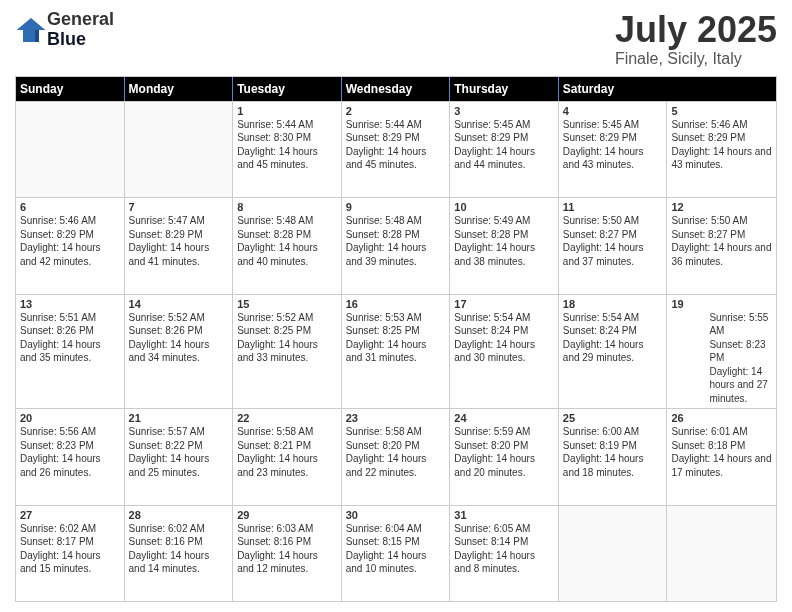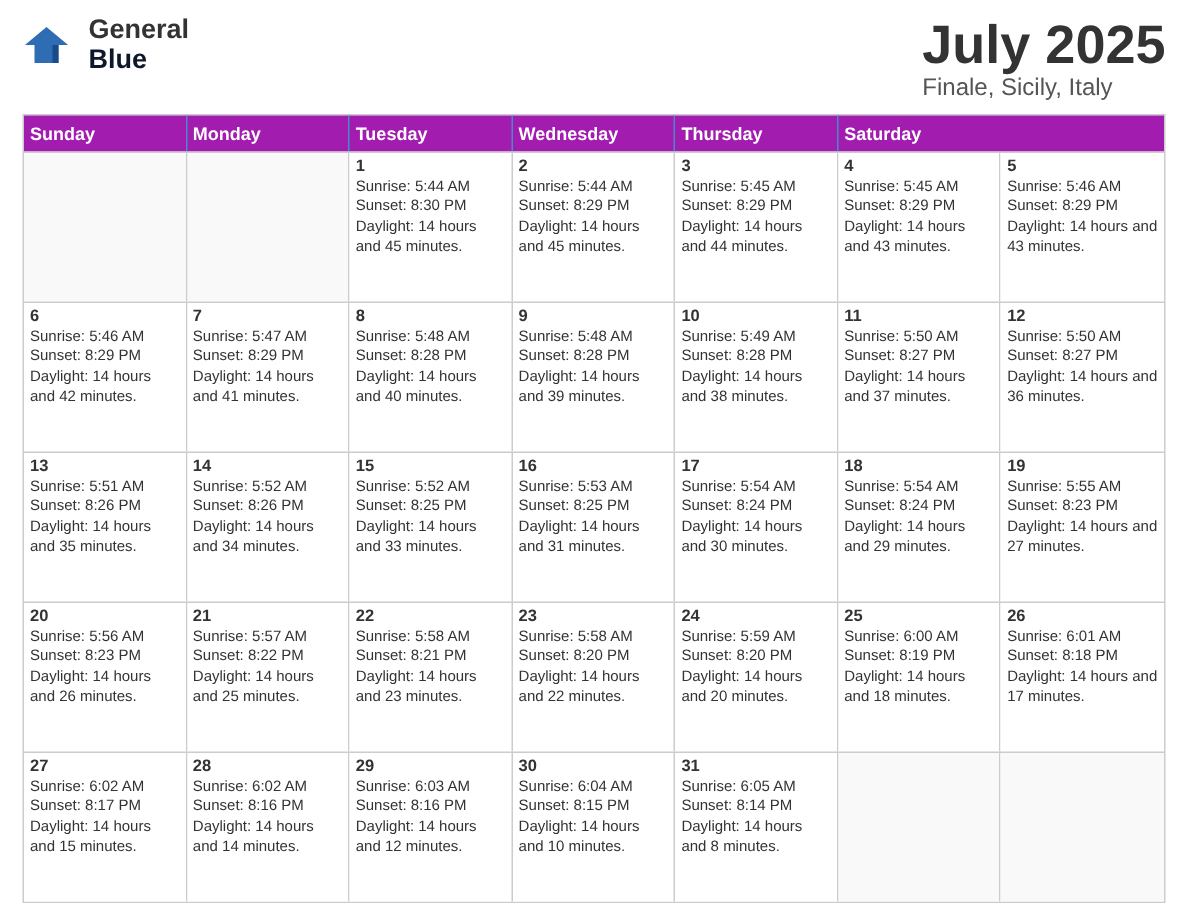--- a/index.html
+++ b/index.html
@@ -19,21 +19,21 @@
     }
     .header {
       display: flex;
       justify-content: space-between;
       align-items: flex-start;
       margin-bottom: 8px;
     }
     .logo {
       display: flex;
       align-items: center;
-      gap: 12px;
+      gap: 0;
     }
     .logo-text {
       display: flex;
       flex-direction: column;
       line-height: 1.1;
     }
     .logo-general {
       font-size: 18px;
       font-weight: bold;
       color: #333;
@@ -61,21 +61,21 @@
     }
     .calendar {
       flex: 1;
       display: flex;
       flex-direction: column;
       border: 1px solid #ccc;
     }
     .cal-header-row {
       display: grid;
       grid-template-columns: repeat(7, 1fr);
-      background: #a21caf;
+      background: #000000;
     }
     .cal-header-cell {
       color: #fff;
       font-size: 12px;
       font-weight: bold;
       padding: 5px 4px;
       text-align: left;
       border-right: 1px solid #4a88cc;
     }
     .cal-header-cell:last-child { border-right: none; }
@@ -254,21 +254,21 @@
 Daylight: 14 hours and 30 minutes.</div>
           </div>
           <div class="cal-cell">
             <span class="day-number">18</span>
             <div class="cell-info" style="white-space: pre-line;">Sunrise: 5:54 AM
 Sunset: 8:24 PM
 Daylight: 14 hours and 29 minutes.</div>
           </div>
           <div class="cal-cell">
             <span class="day-number">19</span>
-            <div class="cell-info" style="white-space: pre-line;">Sunrise: 5:55 AM
+            <div class="cell-info" style="white-space: pre-line; margin-left: 38px;">Sunrise: 5:55 AM
 Sunset: 8:23 PM
 Daylight: 14 hours and 27 minutes.</div>
           </div>
         </div>
         <div class="cal-row">
           <div class="cal-cell">
             <span class="day-number">20</span>
             <div class="cell-info" style="white-space: pre-line;">Sunrise: 5:56 AM
 Sunset: 8:23 PM
 Daylight: 14 hours and 26 minutes.</div>

